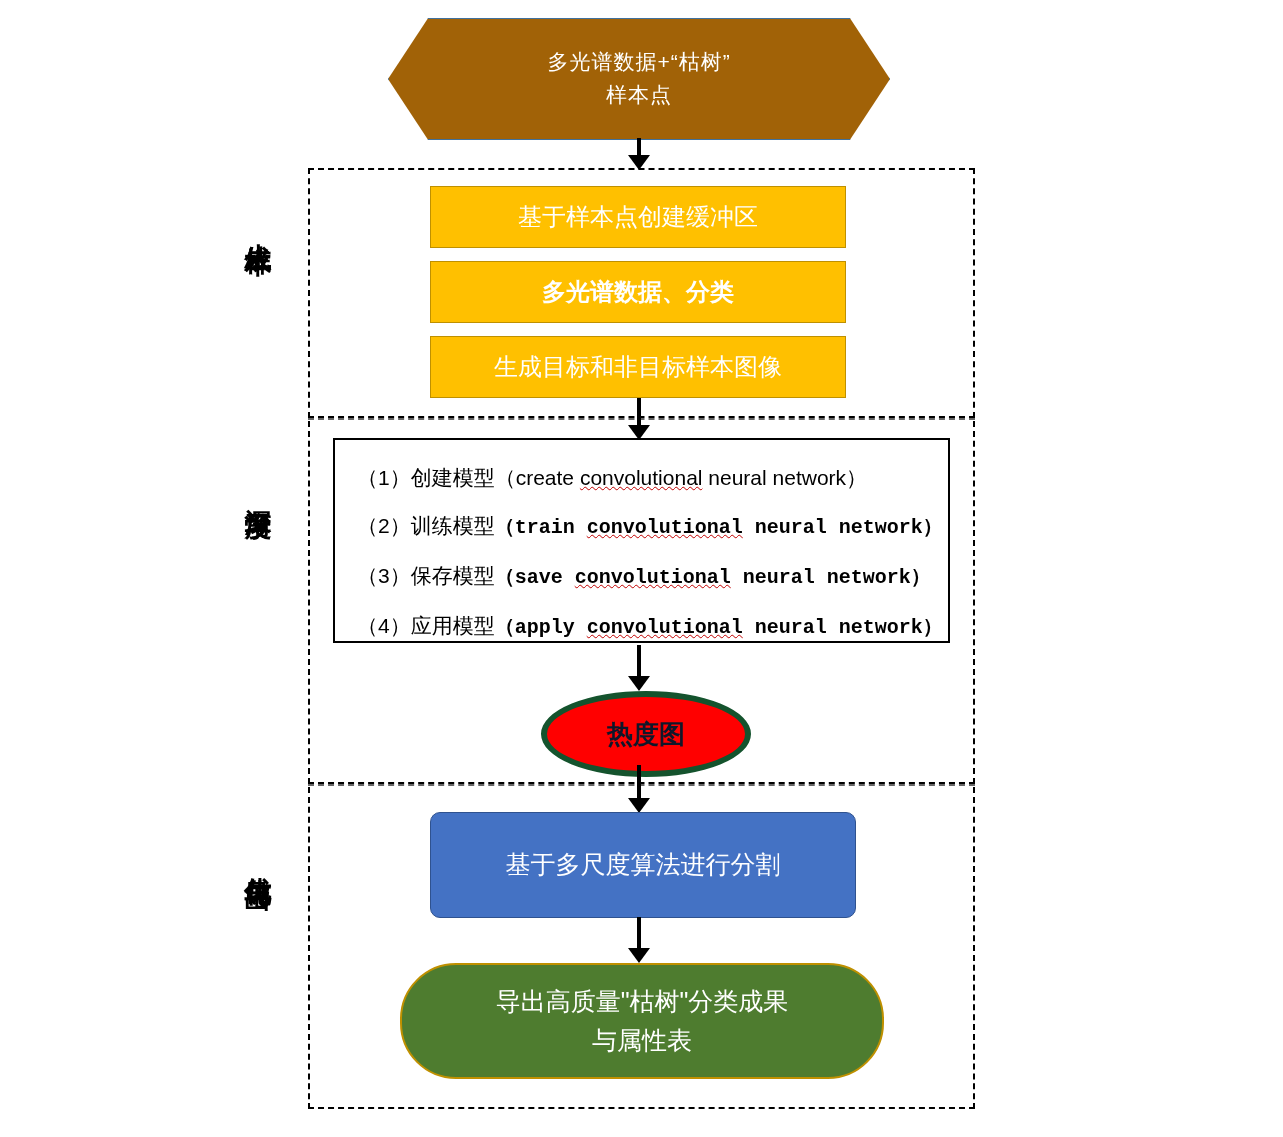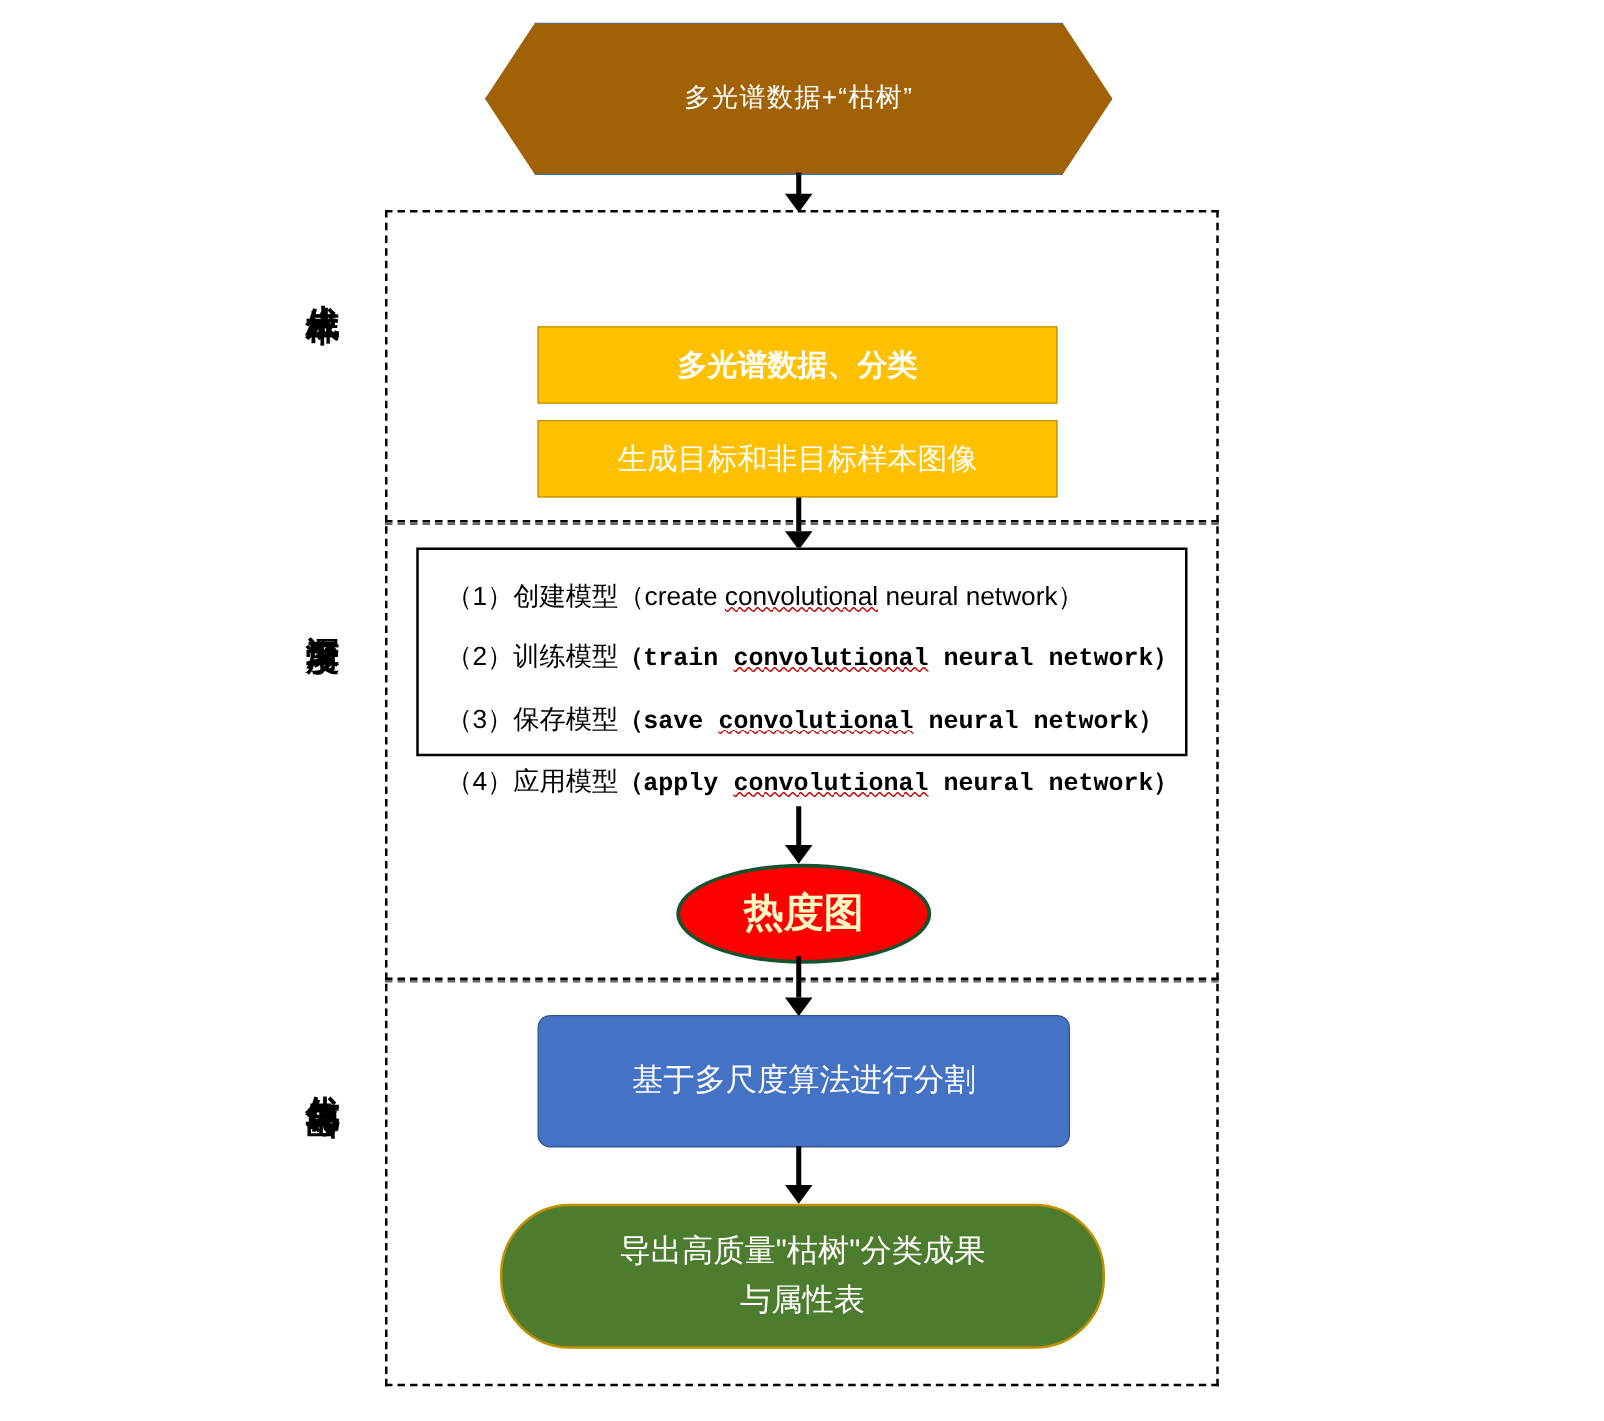--- a/index.html
+++ b/index.html
@@ -116,21 +116,21 @@
   .yellow-1 { top: 186px; }
   .yellow-2 { top: 261px; font-weight: bold; }
   .yellow-3 { top: 336px; }
 
   
   .list-box {
     position: absolute;
     left: 333px;
     top: 438px;
     width: 617px;
-    height: 167px;
+    height: 205px;
     background: #ffffff;
     border: 2px solid #000000;
     box-sizing: border-box;
     padding: 14px 20px 0 22px;
   }
   .list-line {
     font-size: 21px;
     color: #000000;
     line-height: 48px;
     white-space: nowrap;
@@ -148,28 +148,28 @@
   }
 
   
   .ellipse-red {
     position: absolute;
     left: 541px;
     top: 691px;
     width: 198px;
     height: 74px;
     background: #FF0000;
-    border: 3px solid #14532d;
+    border: 6px solid #14532d;
     border-radius: 50%;
     display: flex;
     align-items: center;
     justify-content: center;
-    color: #fef9c3;
+    color: #0f172a;
     font-weight: bold;
-    font-size: 32px;
+    font-size: 26px;
   }
 
   
   .blue-box {
     position: absolute;
     left: 430px;
     top: 812px;
     width: 424px;
     height: 104px;
     background: #4472C4;
@@ -247,38 +247,40 @@
   .arrow-5 .head { top: 31px; }
 </style>
 </head>
 <body>
 
 <div class="canvas">
 
   <div class="hexagon">
     <div>
       <div>多光谱数据+“枯树”</div>
+      <div>样本点</div>
     </div>
   </div>
 
   <div class="arrow arrow-1">
     <div class="shaft"></div>
       <div class="head"></div>
   </div>
 
   <div class="group-box group-1"></div>
   <div class="group-box group-2"></div>
   <div class="group-box group-3"></div>
   <div class="divider-dash divider-1"></div>
   <div class="divider-dash divider-2"></div>
 
   <div class="stage-label stage-1">生成样本</div>
   <div class="stage-label stage-2">深度学习</div>
   <div class="stage-label stage-3">优化与导出</div>
 
+  <div class="yellow-box yellow-1">基于样本点创建缓冲区</div>
   <div class="yellow-box yellow-2">多光谱数据、分类</div>
   <div class="yellow-box yellow-3">生成目标和非目标样本图像</div>
 
   <div class="arrow arrow-2">
     <div class="shaft"></div>
       <div class="head"></div>
   </div>
 
   <div class="list-box">
     <div class="list-line">

